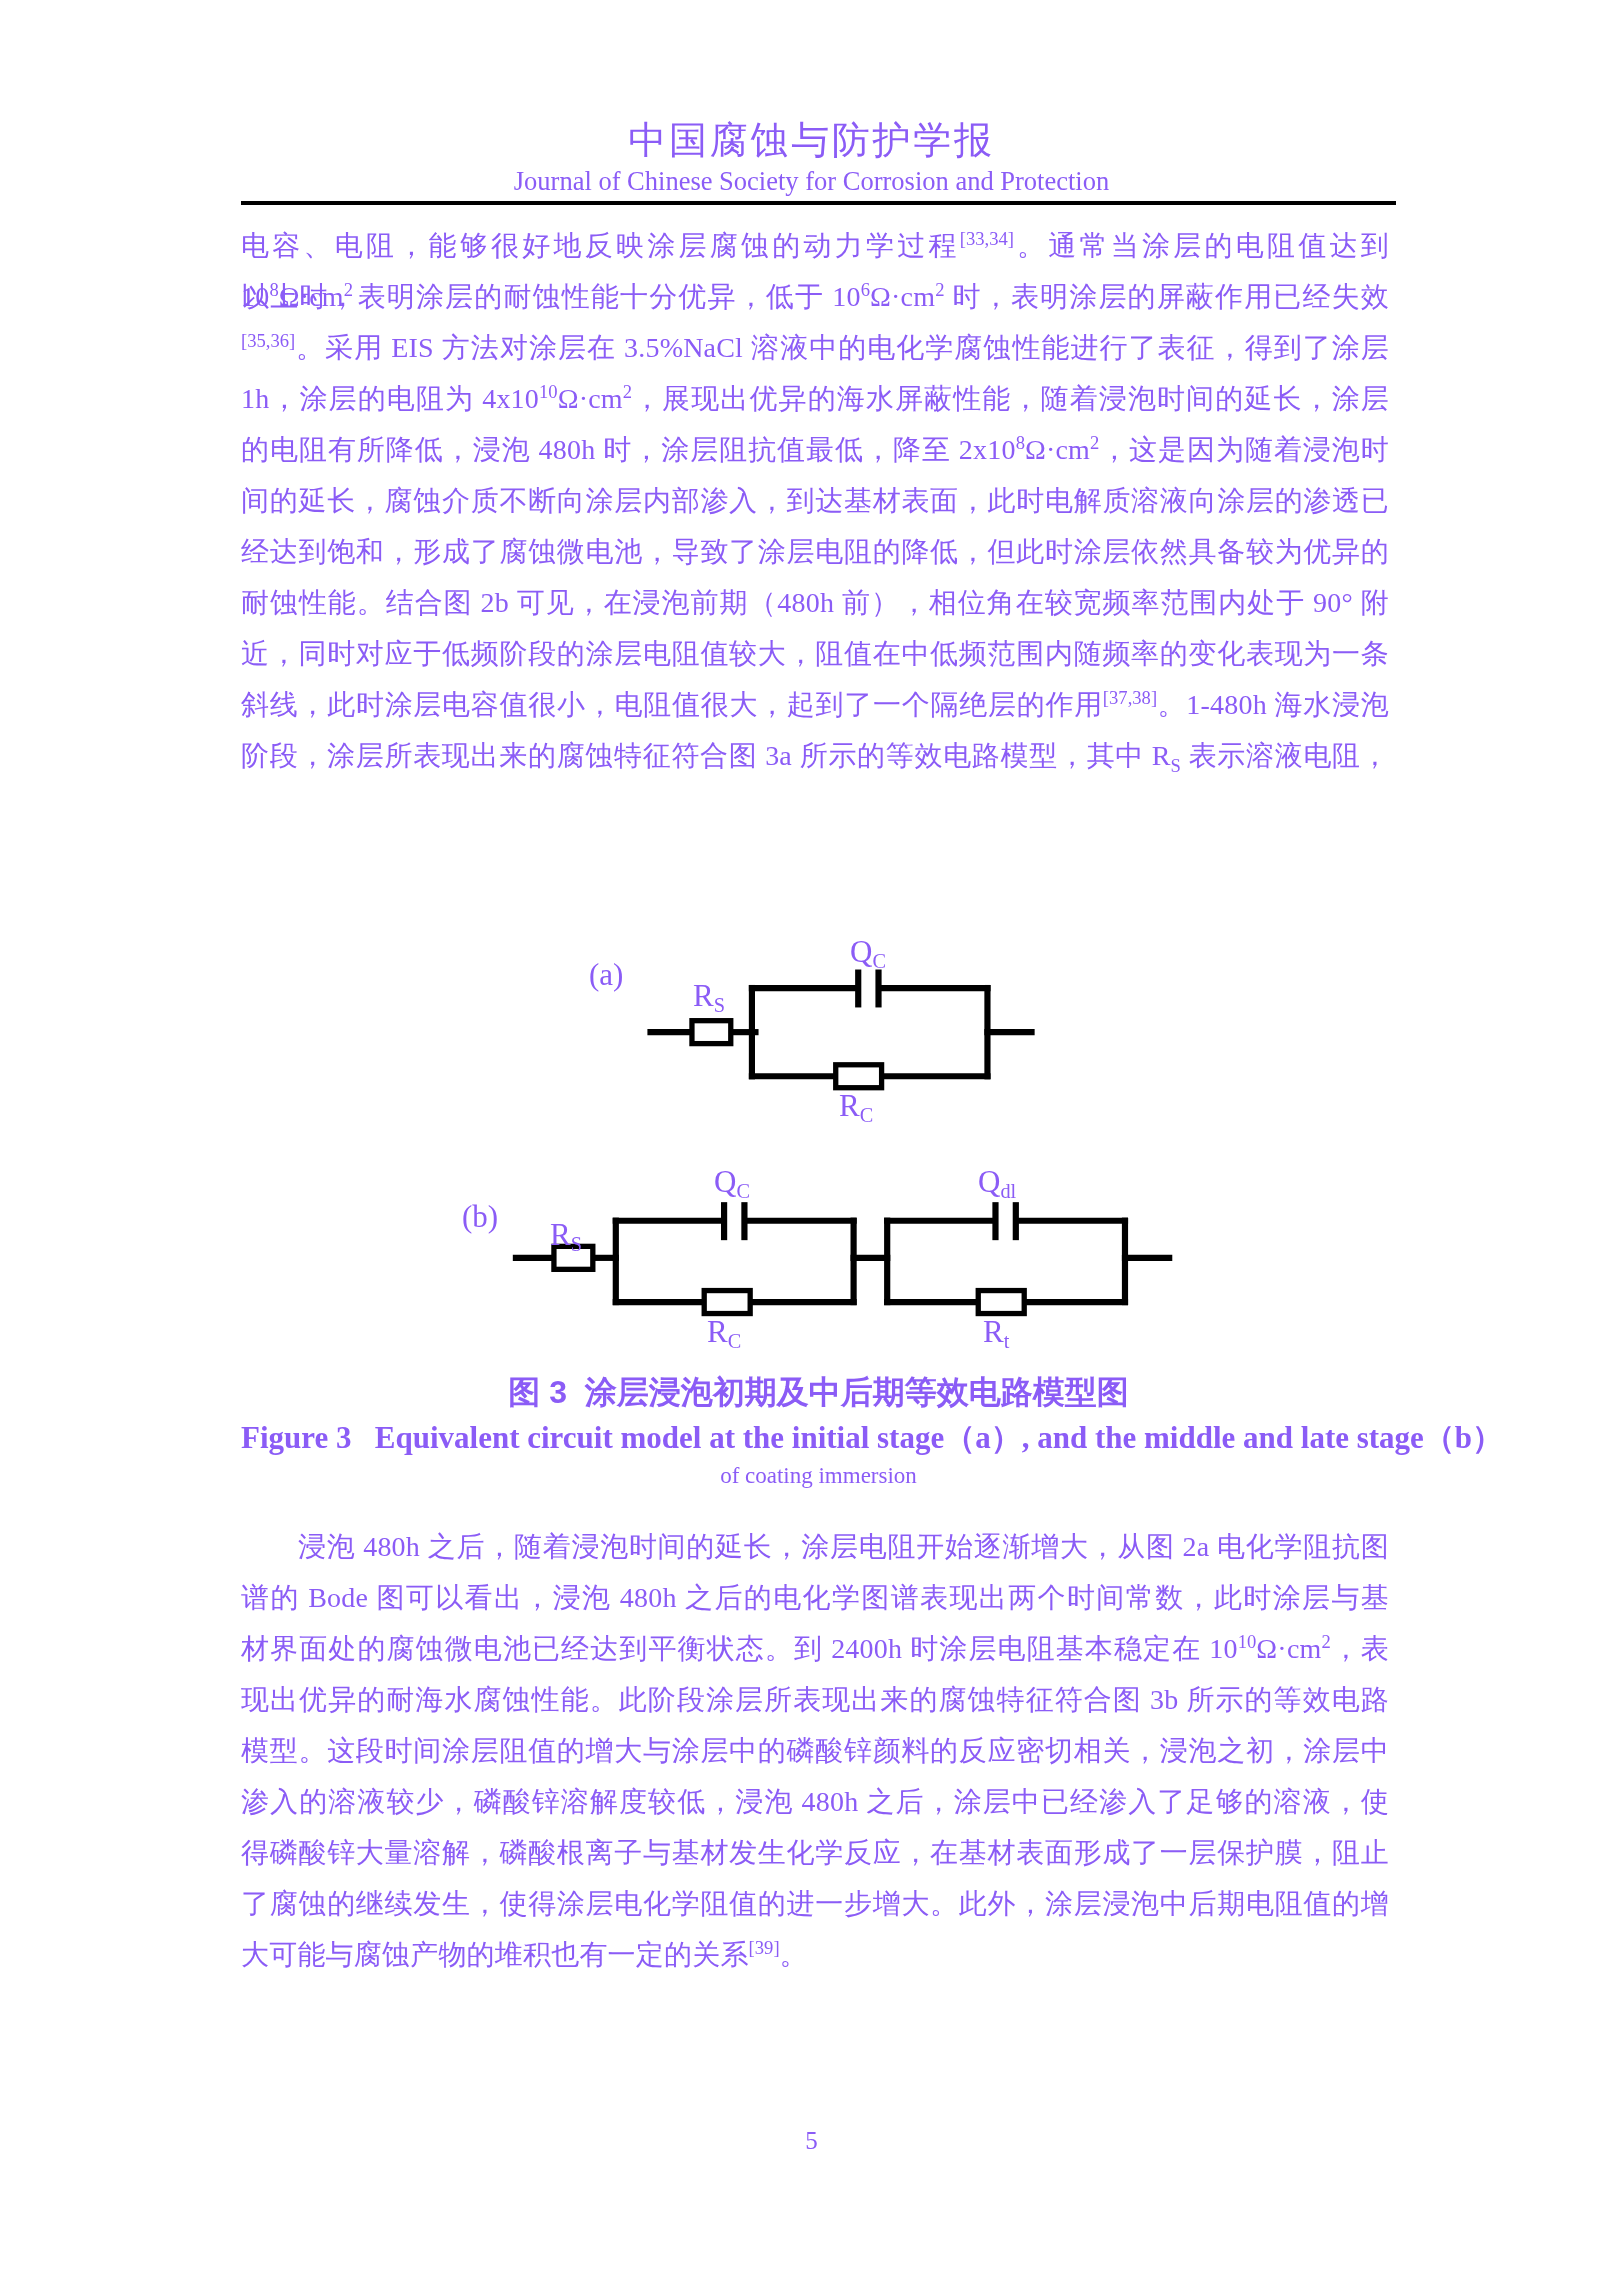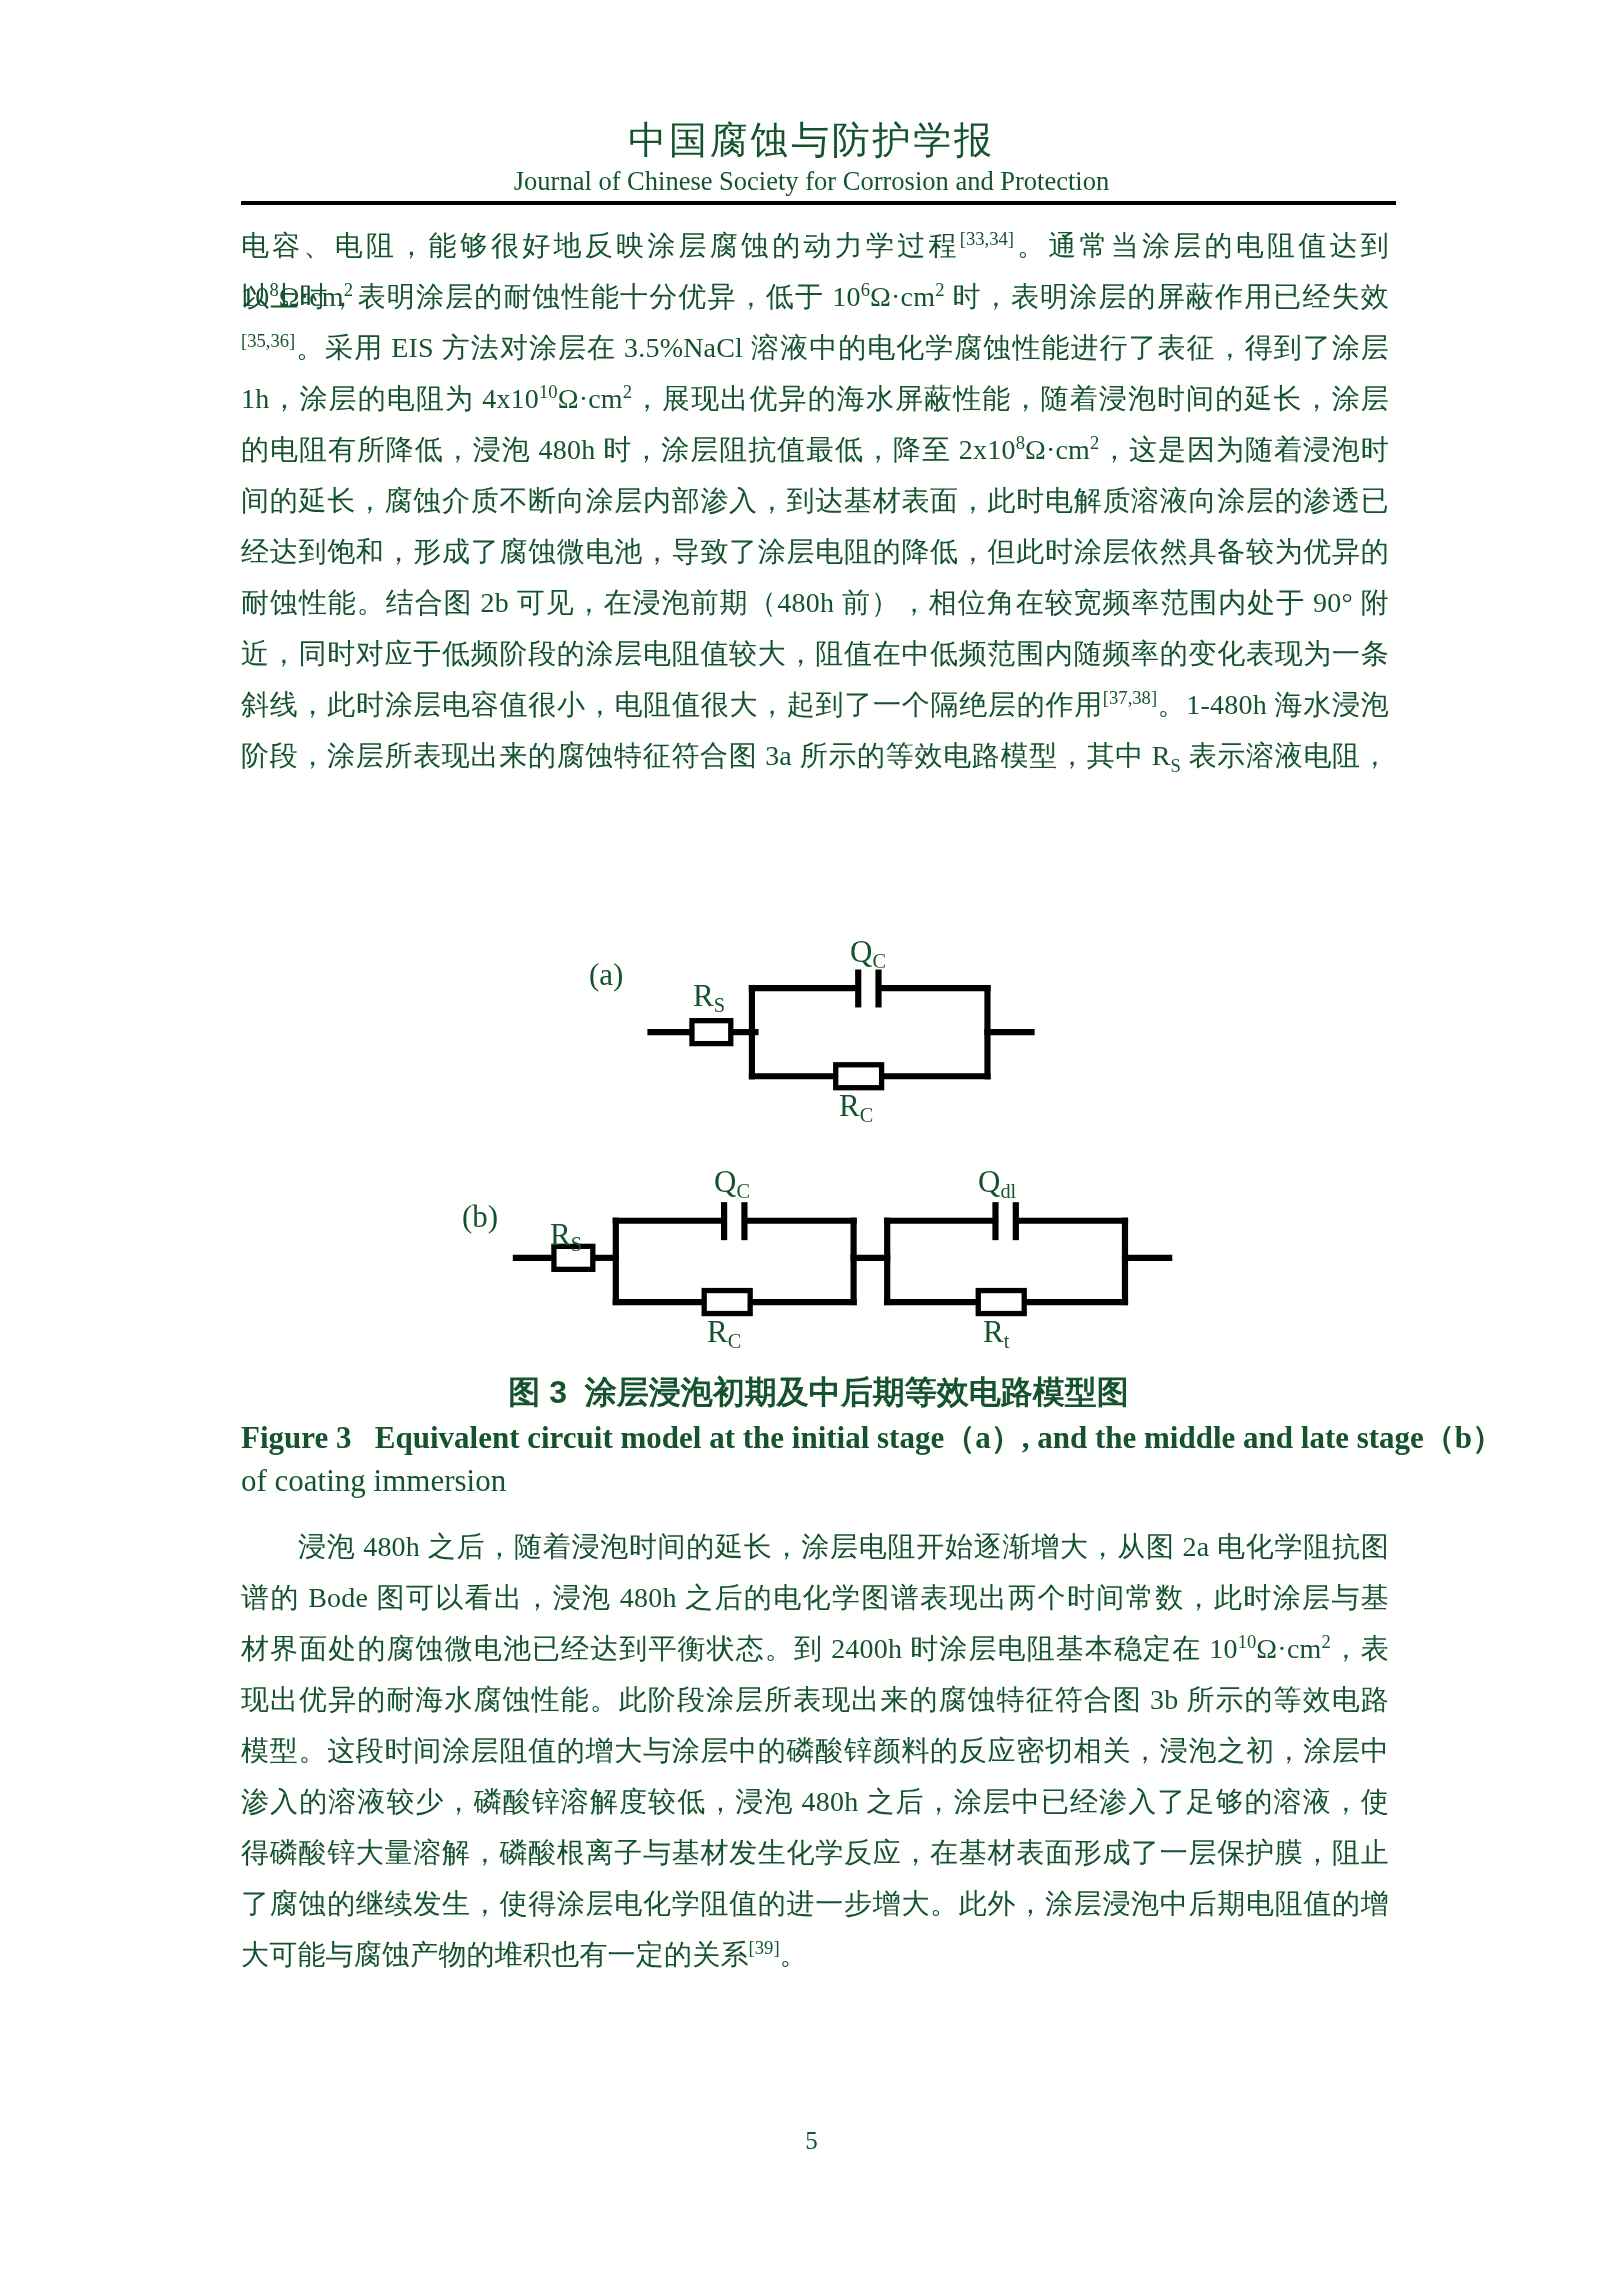--- a/index.html
+++ b/index.html
@@ -1,18 +1,18 @@
 <!DOCTYPE html>
 <html style="font-size:14px"><head>
 <meta charset="utf-8">
 <style>
   html,body { margin:0; padding:0; background:#ffffff; }
   .page {
     position:relative; width:1623px; height:2295px; background:#ffffff;
-    font-family:"Liberation Serif","DejaVu Serif",serif; color:#14532d;
+    font-family:"Liberation Serif","DejaVu Serif",serif; color:#8b5cf6;
     overflow:hidden;
   }
   
   .header-zh {
     position:absolute; top:115px; left:0; width:100%;
     text-align:center; font-size:38px; letter-spacing:2.7px; white-space:pre;
   }
   .header-en {
     position:absolute; top:166px; left:0; width:100%;
     text-align:center; font-size:26.5px; white-space:pre;
@@ -50,21 +50,21 @@
     position:absolute; top:1371px; left:241px; width:1155px;
     text-align:center; font-size:32px; font-weight:bold; white-space:pre;
     font-family:"Liberation Sans","DejaVu Sans",sans-serif;
   }
   .fig-caption-en1 {
     position:absolute; top:1417px; left:241px; width:1155px;
     text-align:center; font-size:31px; white-space:pre;font-weight:bold;
   }
   .fig-caption-en2 {
     position:absolute; top:1463px; left:241px; width:1155px;
-    text-align:left; font-size:31px; white-space:pre;
+    text-align:center; font-size:23px; white-space:pre;
   }
   .footer-page {
     position:absolute; top:2127px; left:0; width:100%;
     text-align:center; font-size:25px;
   }
 </style>
 </head>
 <body>
 
 <div class="page">

